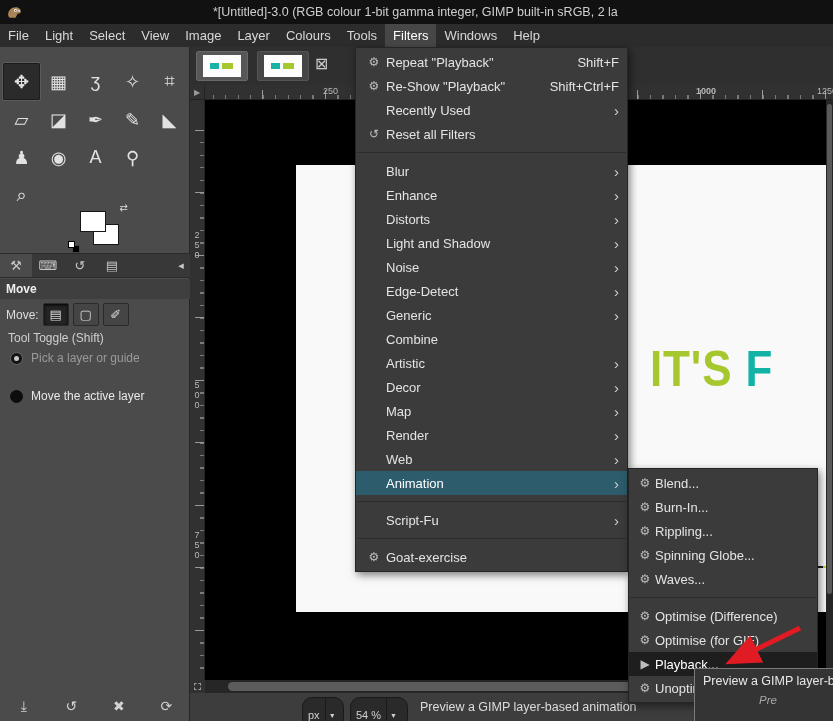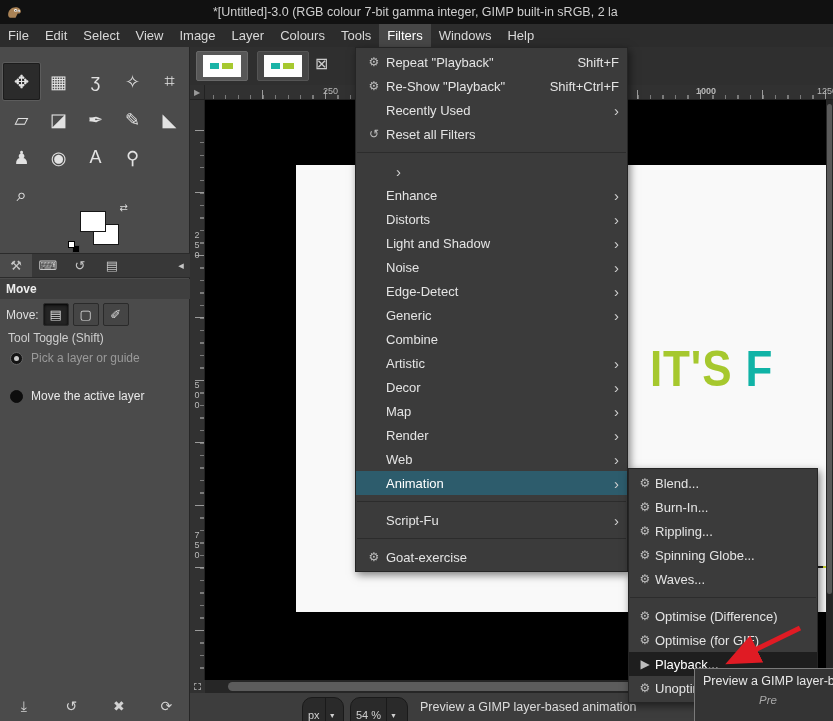--- a/index.html
+++ b/index.html
@@ -144,26 +144,26 @@
 <div id="screen">
 
   <div class="titlebar">
     <svg class="wilber" viewBox="0 0 16 16">
       <path d="M2 10c0-4 3-7 7-7 3 0 5 2 5 4 0 1.2-1 2-2 2h-1l-2 4H5c-2 0-3-1.2-3-3z" fill="#a98255"></path>
       <circle cx="9" cy="6" r="1.4" fill="#fff"></circle>
         <circle cx="12" cy="6.5" r="1.1" fill="#fff"></circle>
       <circle cx="9.2" cy="6.2" r="0.6" fill="#222"></circle>
         <circle cx="12.1" cy="6.7" r="0.5" fill="#222"></circle>
     </svg>
-    <span class="title">*[Untitled]-3.0 (RGB colour 7-bit gamma integer, GIMP built-in sRGB, 2 la</span>
+    <span class="title">*[Untitled]-3.0 (RGB colour 1-bit gamma integer, GIMP built-in sRGB, 2 la</span>
   </div>
 
   <div class="menubar">
     <span class="mitem">File</span>
-    <span class="mitem">Edit</span>
+    <span class="mitem">Light</span>
     <span class="mitem">Select</span>
     <span class="mitem">View</span>
     <span class="mitem">Image</span>
     <span class="mitem">Layer</span>
     <span class="mitem">Colours</span>
     <span class="mitem">Tools</span>
     <span class="mitem active">Filters</span>
     <span class="mitem">Windows</span>
     <span class="mitem">Help</span>
   </div>
@@ -359,20 +359,21 @@
       <span class="mi-label">Recently Used</span>
       <span class="mi-arrow">›</span>
     </div>
     <div class="menu-item">
       <span class="mi-icon">↺</span>
       <span class="mi-label">Reset all Filters</span>
     </div>
     <div class="menu-sep"></div>
     <div class="menu-item">
       <span class="mi-icon"></span>
+      <span class="mi-label">Blur</span>
       <span class="mi-arrow">›</span>
     </div>
     <div class="menu-item">
       <span class="mi-icon"></span>
       <span class="mi-label">Enhance</span>
       <span class="mi-arrow">›</span>
     </div>
     <div class="menu-item">
       <span class="mi-icon"></span>
       <span class="mi-label">Distorts</span>

